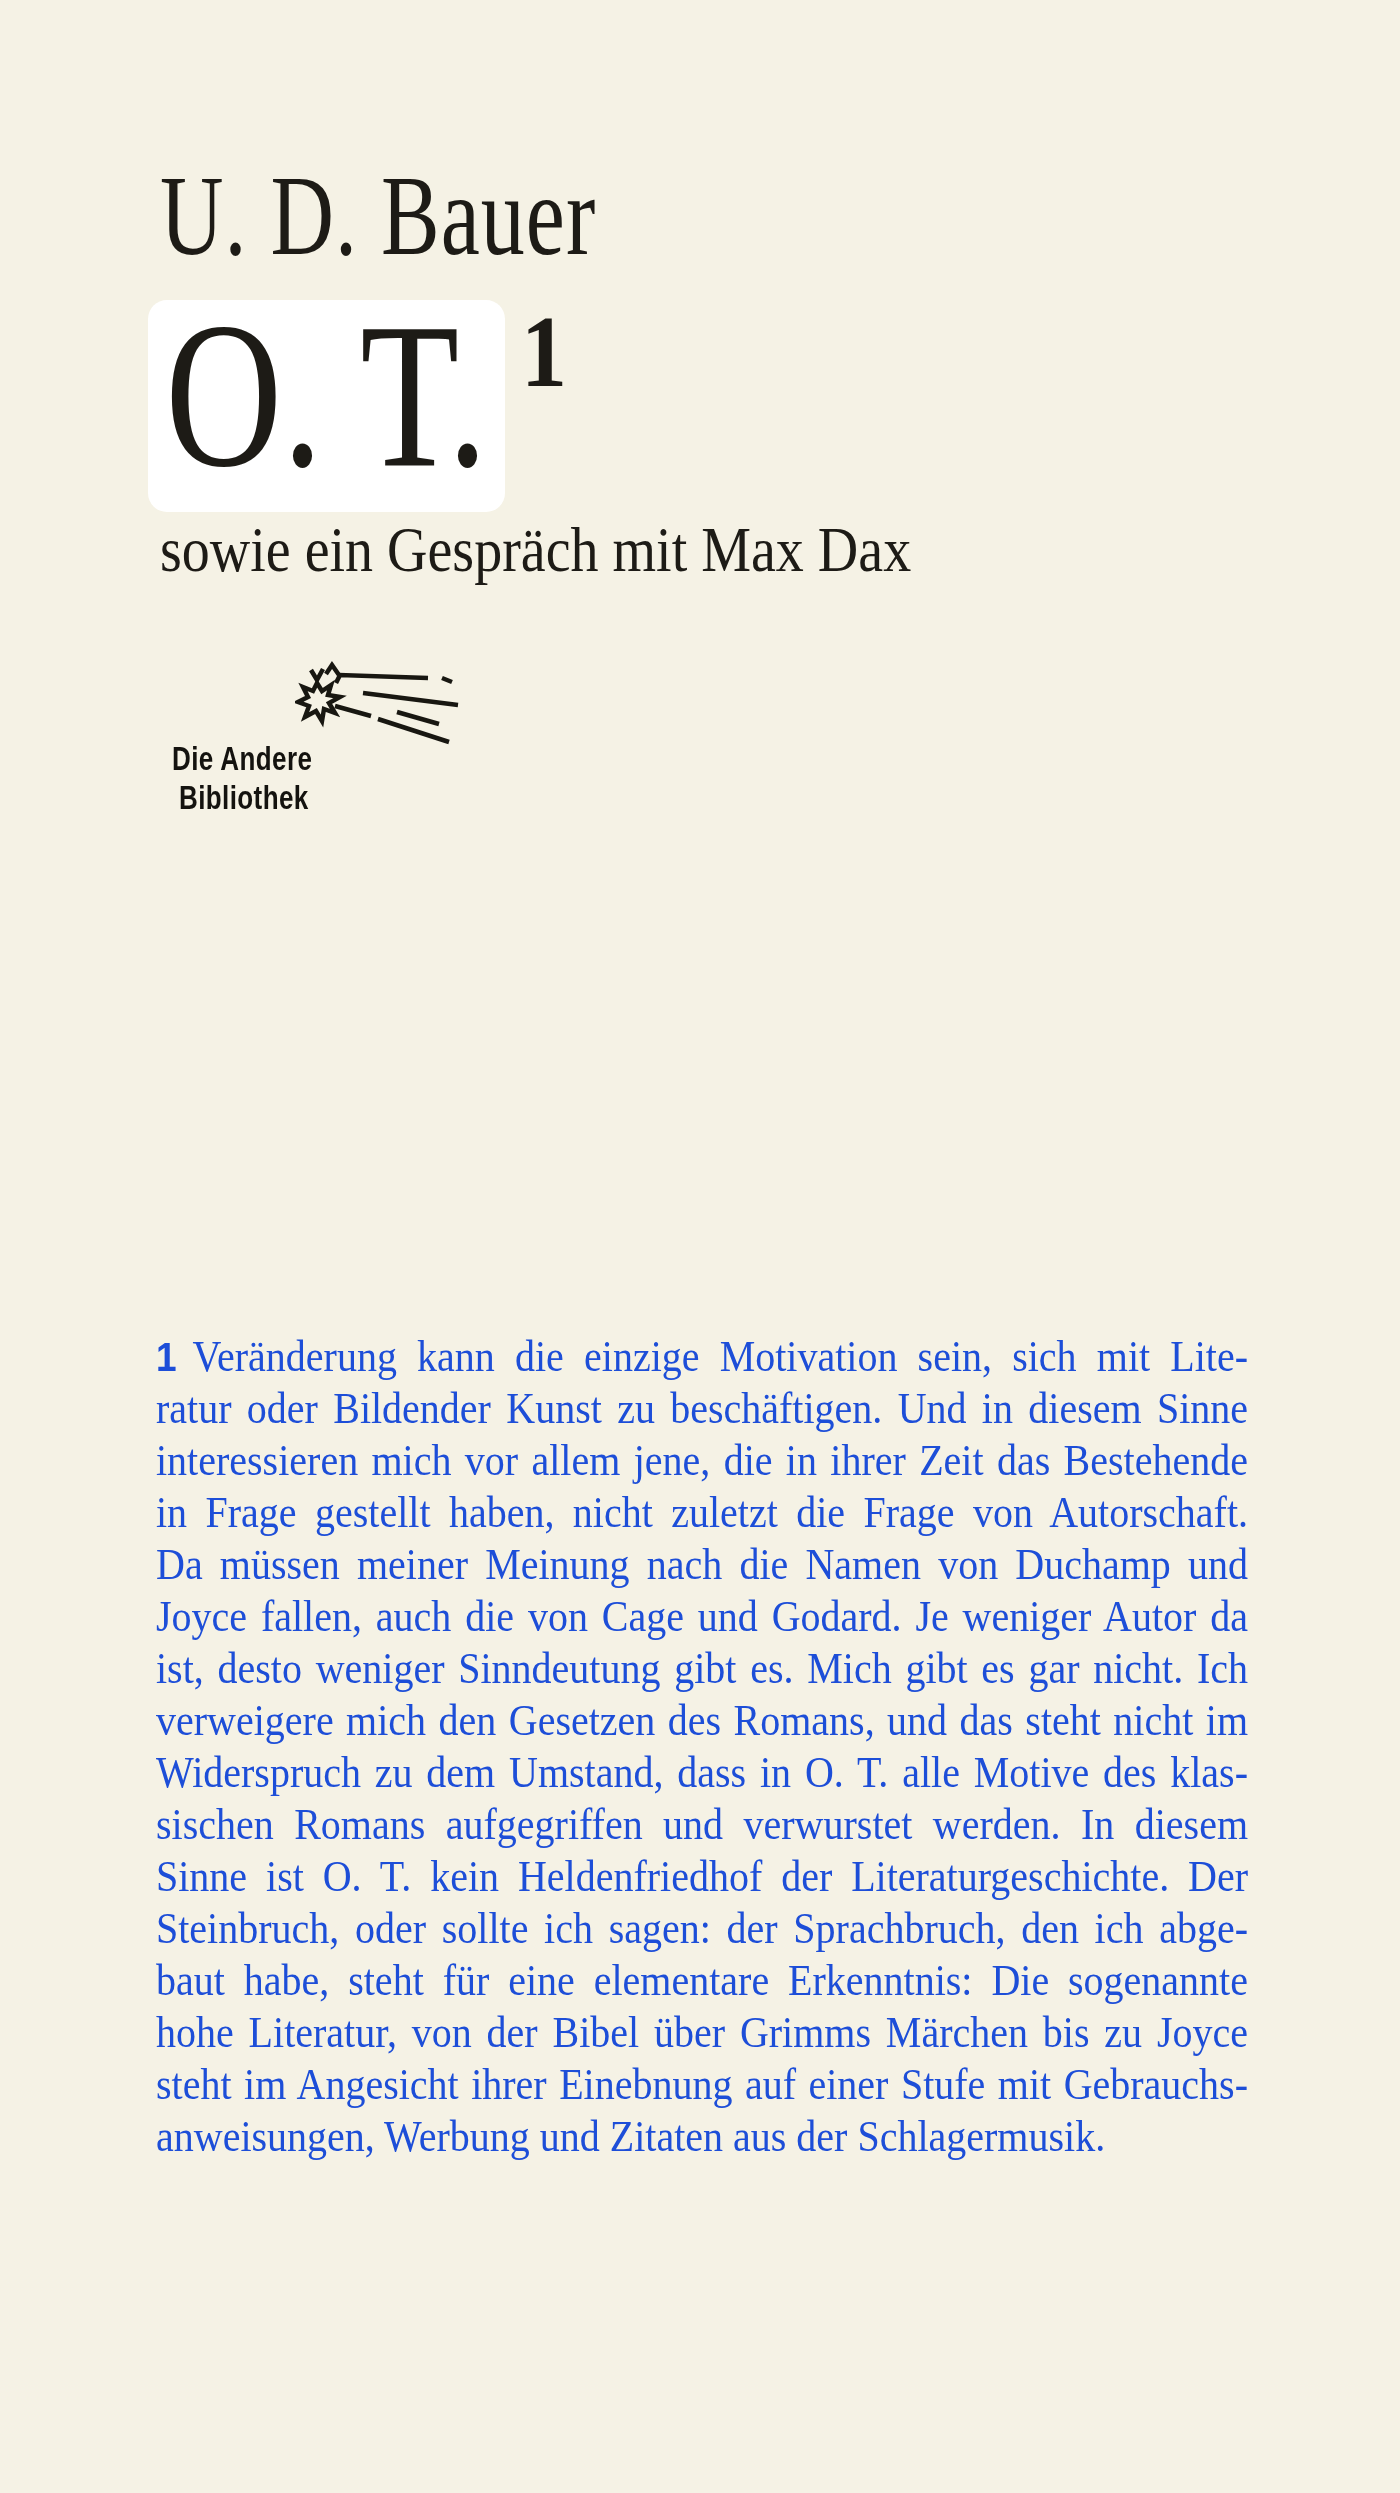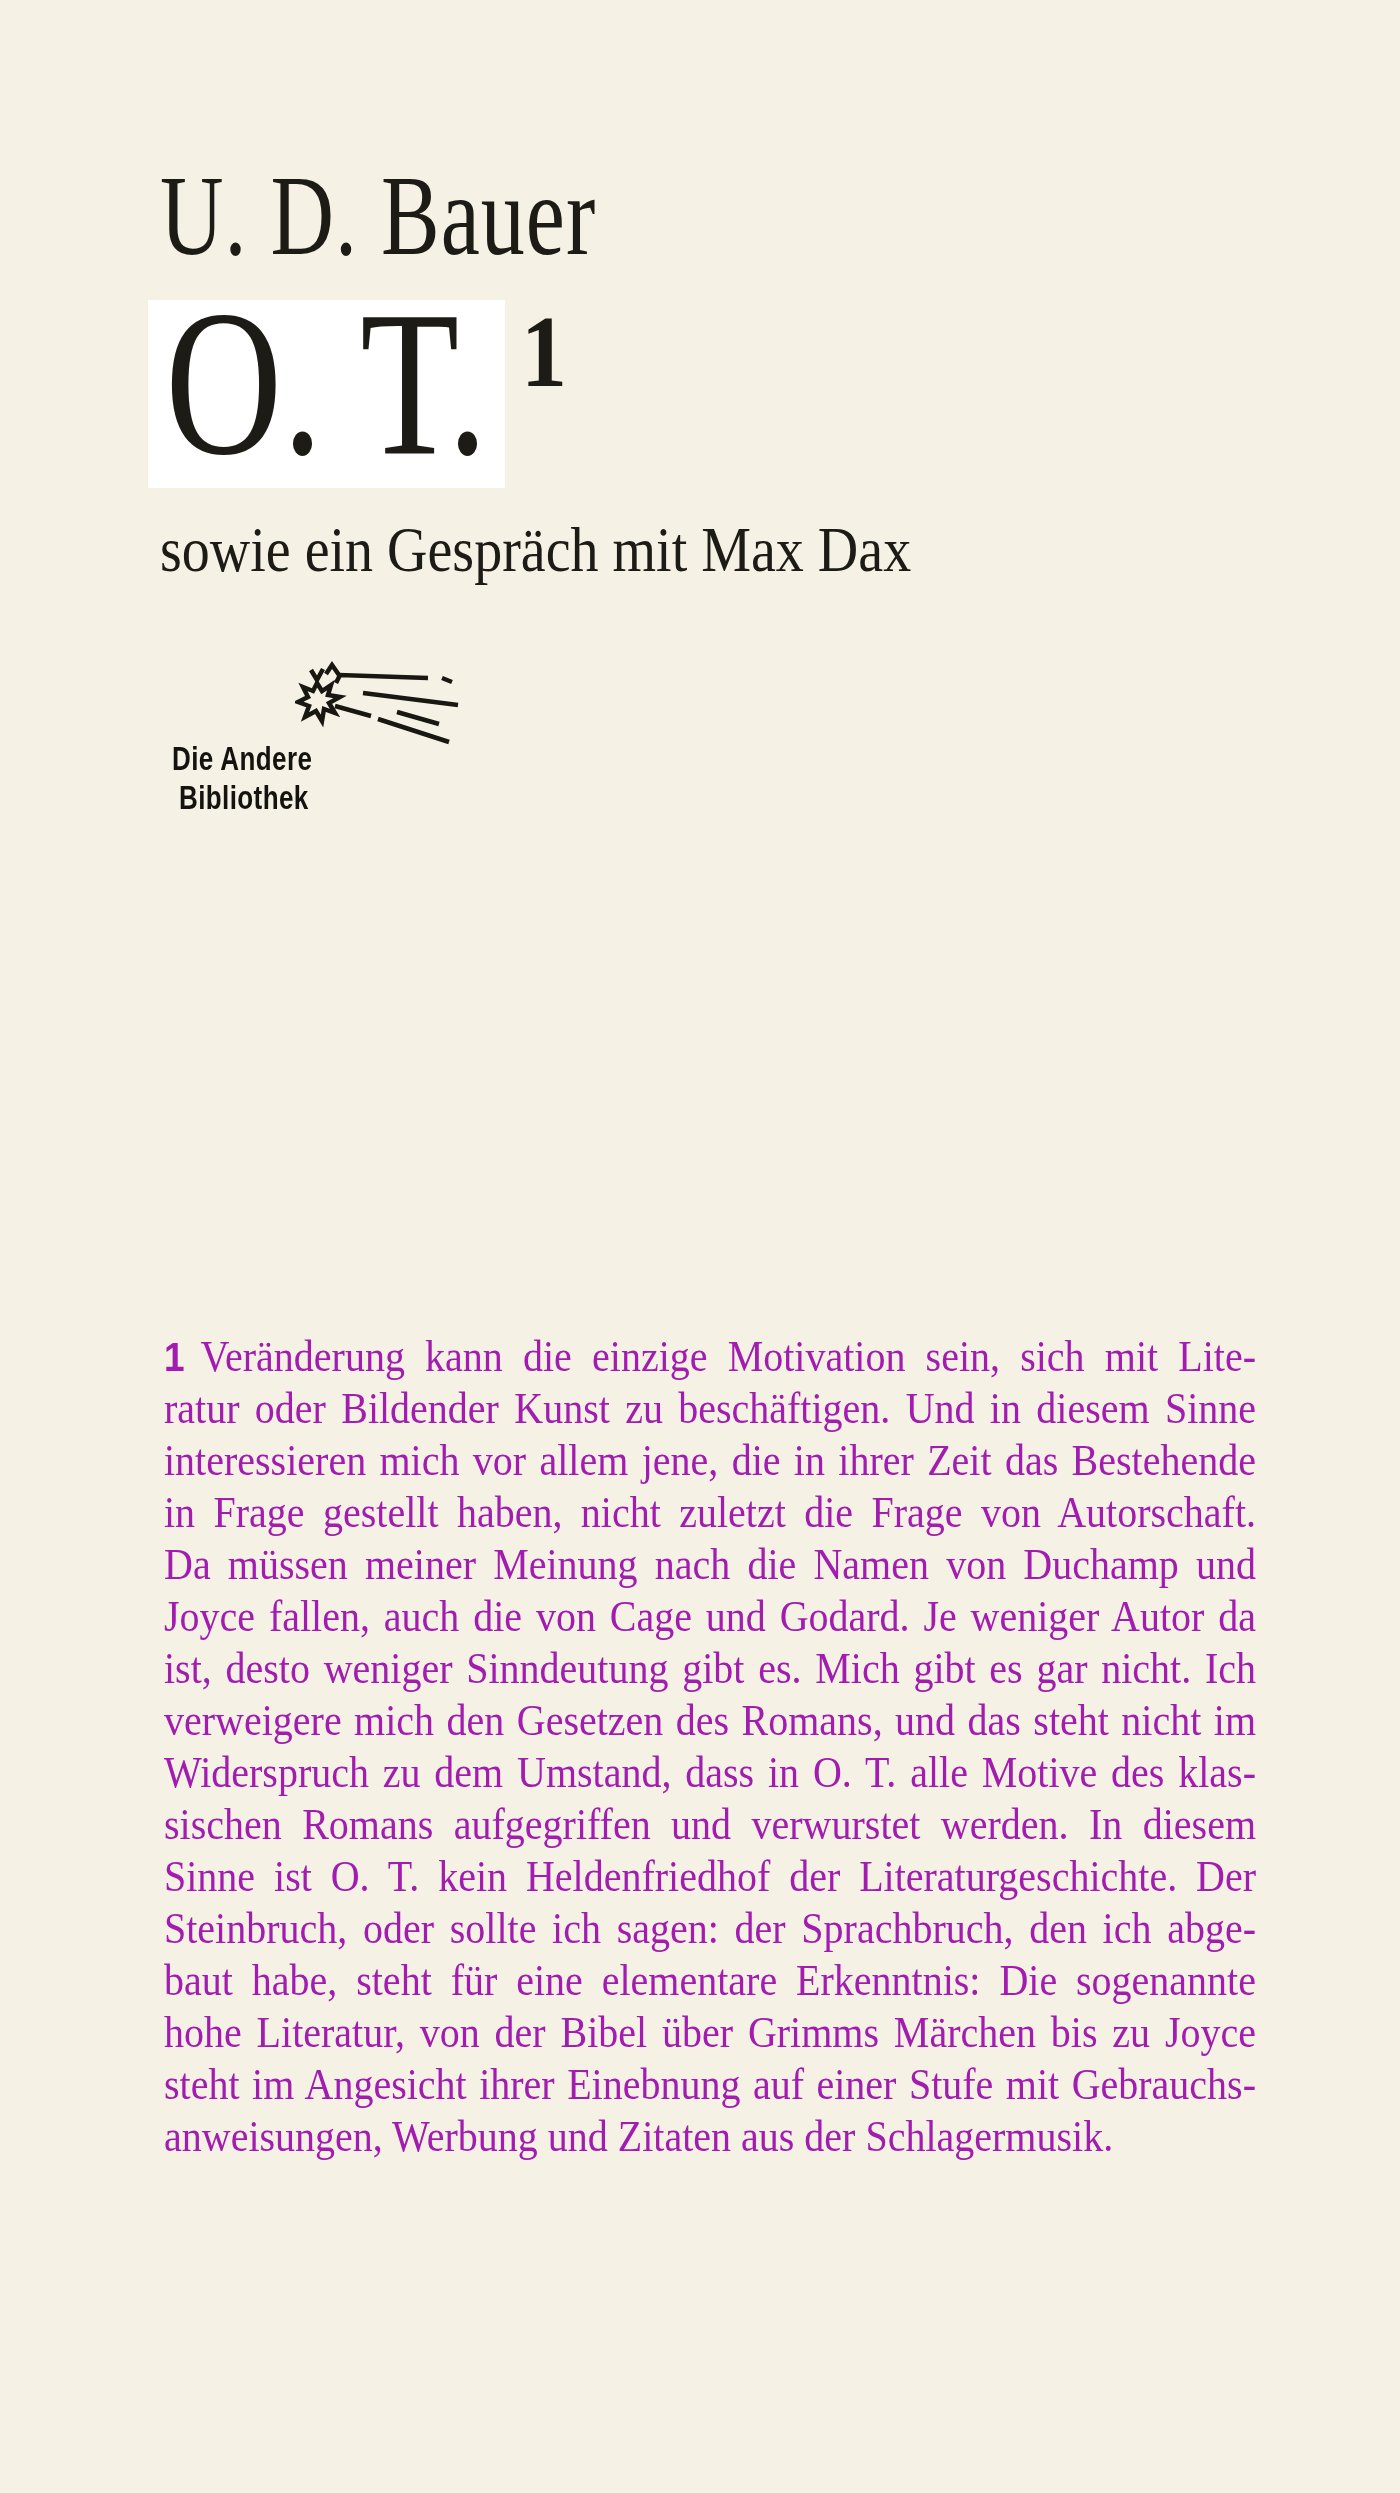--- a/index.html
+++ b/index.html
@@ -27,25 +27,26 @@
     transform-origin: left 78%;
     white-space: nowrap;
   }
 
   
   .title-box {
     position: absolute;
     left: 148px;
     top: 300px;
     width: 357px;
-    height: 188px;
+    height: 212px;
     background: #ffffff;
     display: flex;
     align-items: center;
     justify-content: center;
+    border-radius: 19px;
   }
   .title-text {
     font-size: 162px;
     line-height: 1;
     transform: scaleY(1.28);
     transform-origin: center 72%;
     white-space: nowrap;
   }
   .title-sup {
     position: absolute;
@@ -89,25 +90,25 @@
     letter-spacing: 0.4px;
     color: #14130f;
     transform: scaleY(1.25);
     transform-origin: left top;
   }
   .publisher .line2 { padding-left: 7px; }
 
   
   .footnote {
     position: absolute;
-    left: 164px;
+    left: 156px;
     top: 1332px;
     width: 1092px;
     font-size: 40px;
-    color: #a21caf;
+    color: #1d4ed8;
   }
   .ft-line {
     height: 52px;
     line-height: 52px;
     text-align: justify;
     text-align-last: justify;
     transform: scaleY(1.12);
     transform-origin: left 80%;
     white-space: nowrap;
   }

